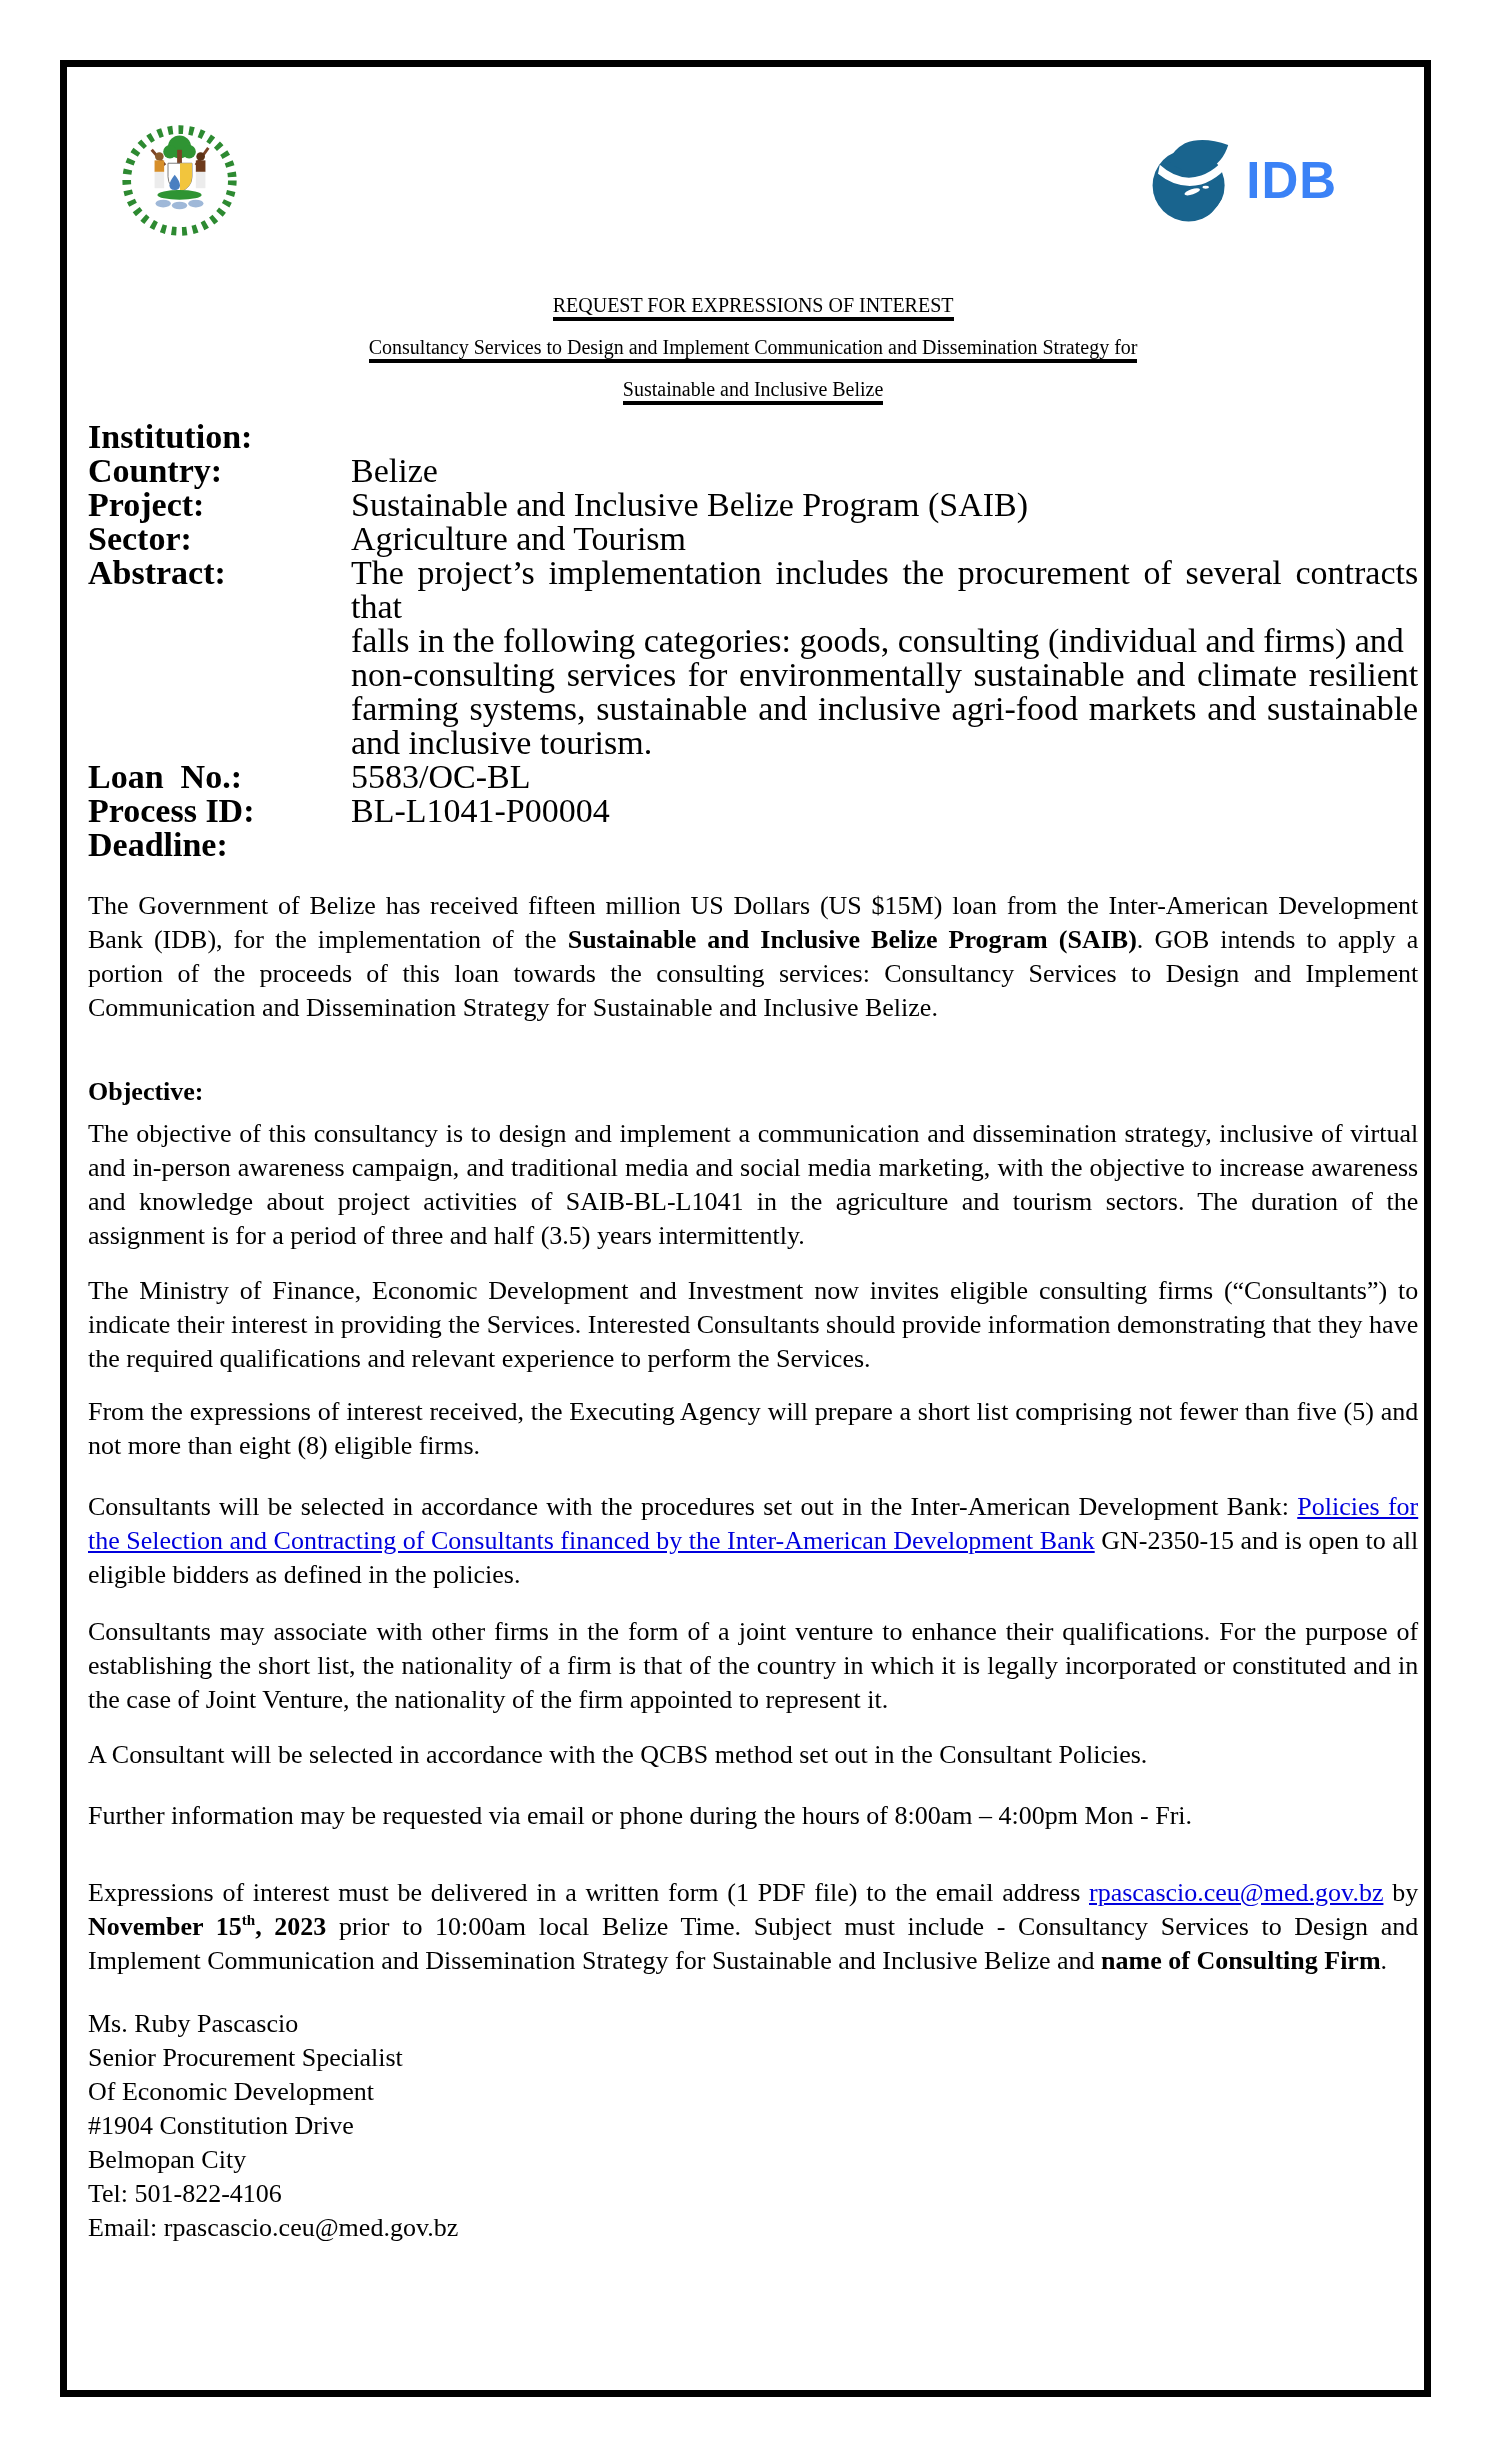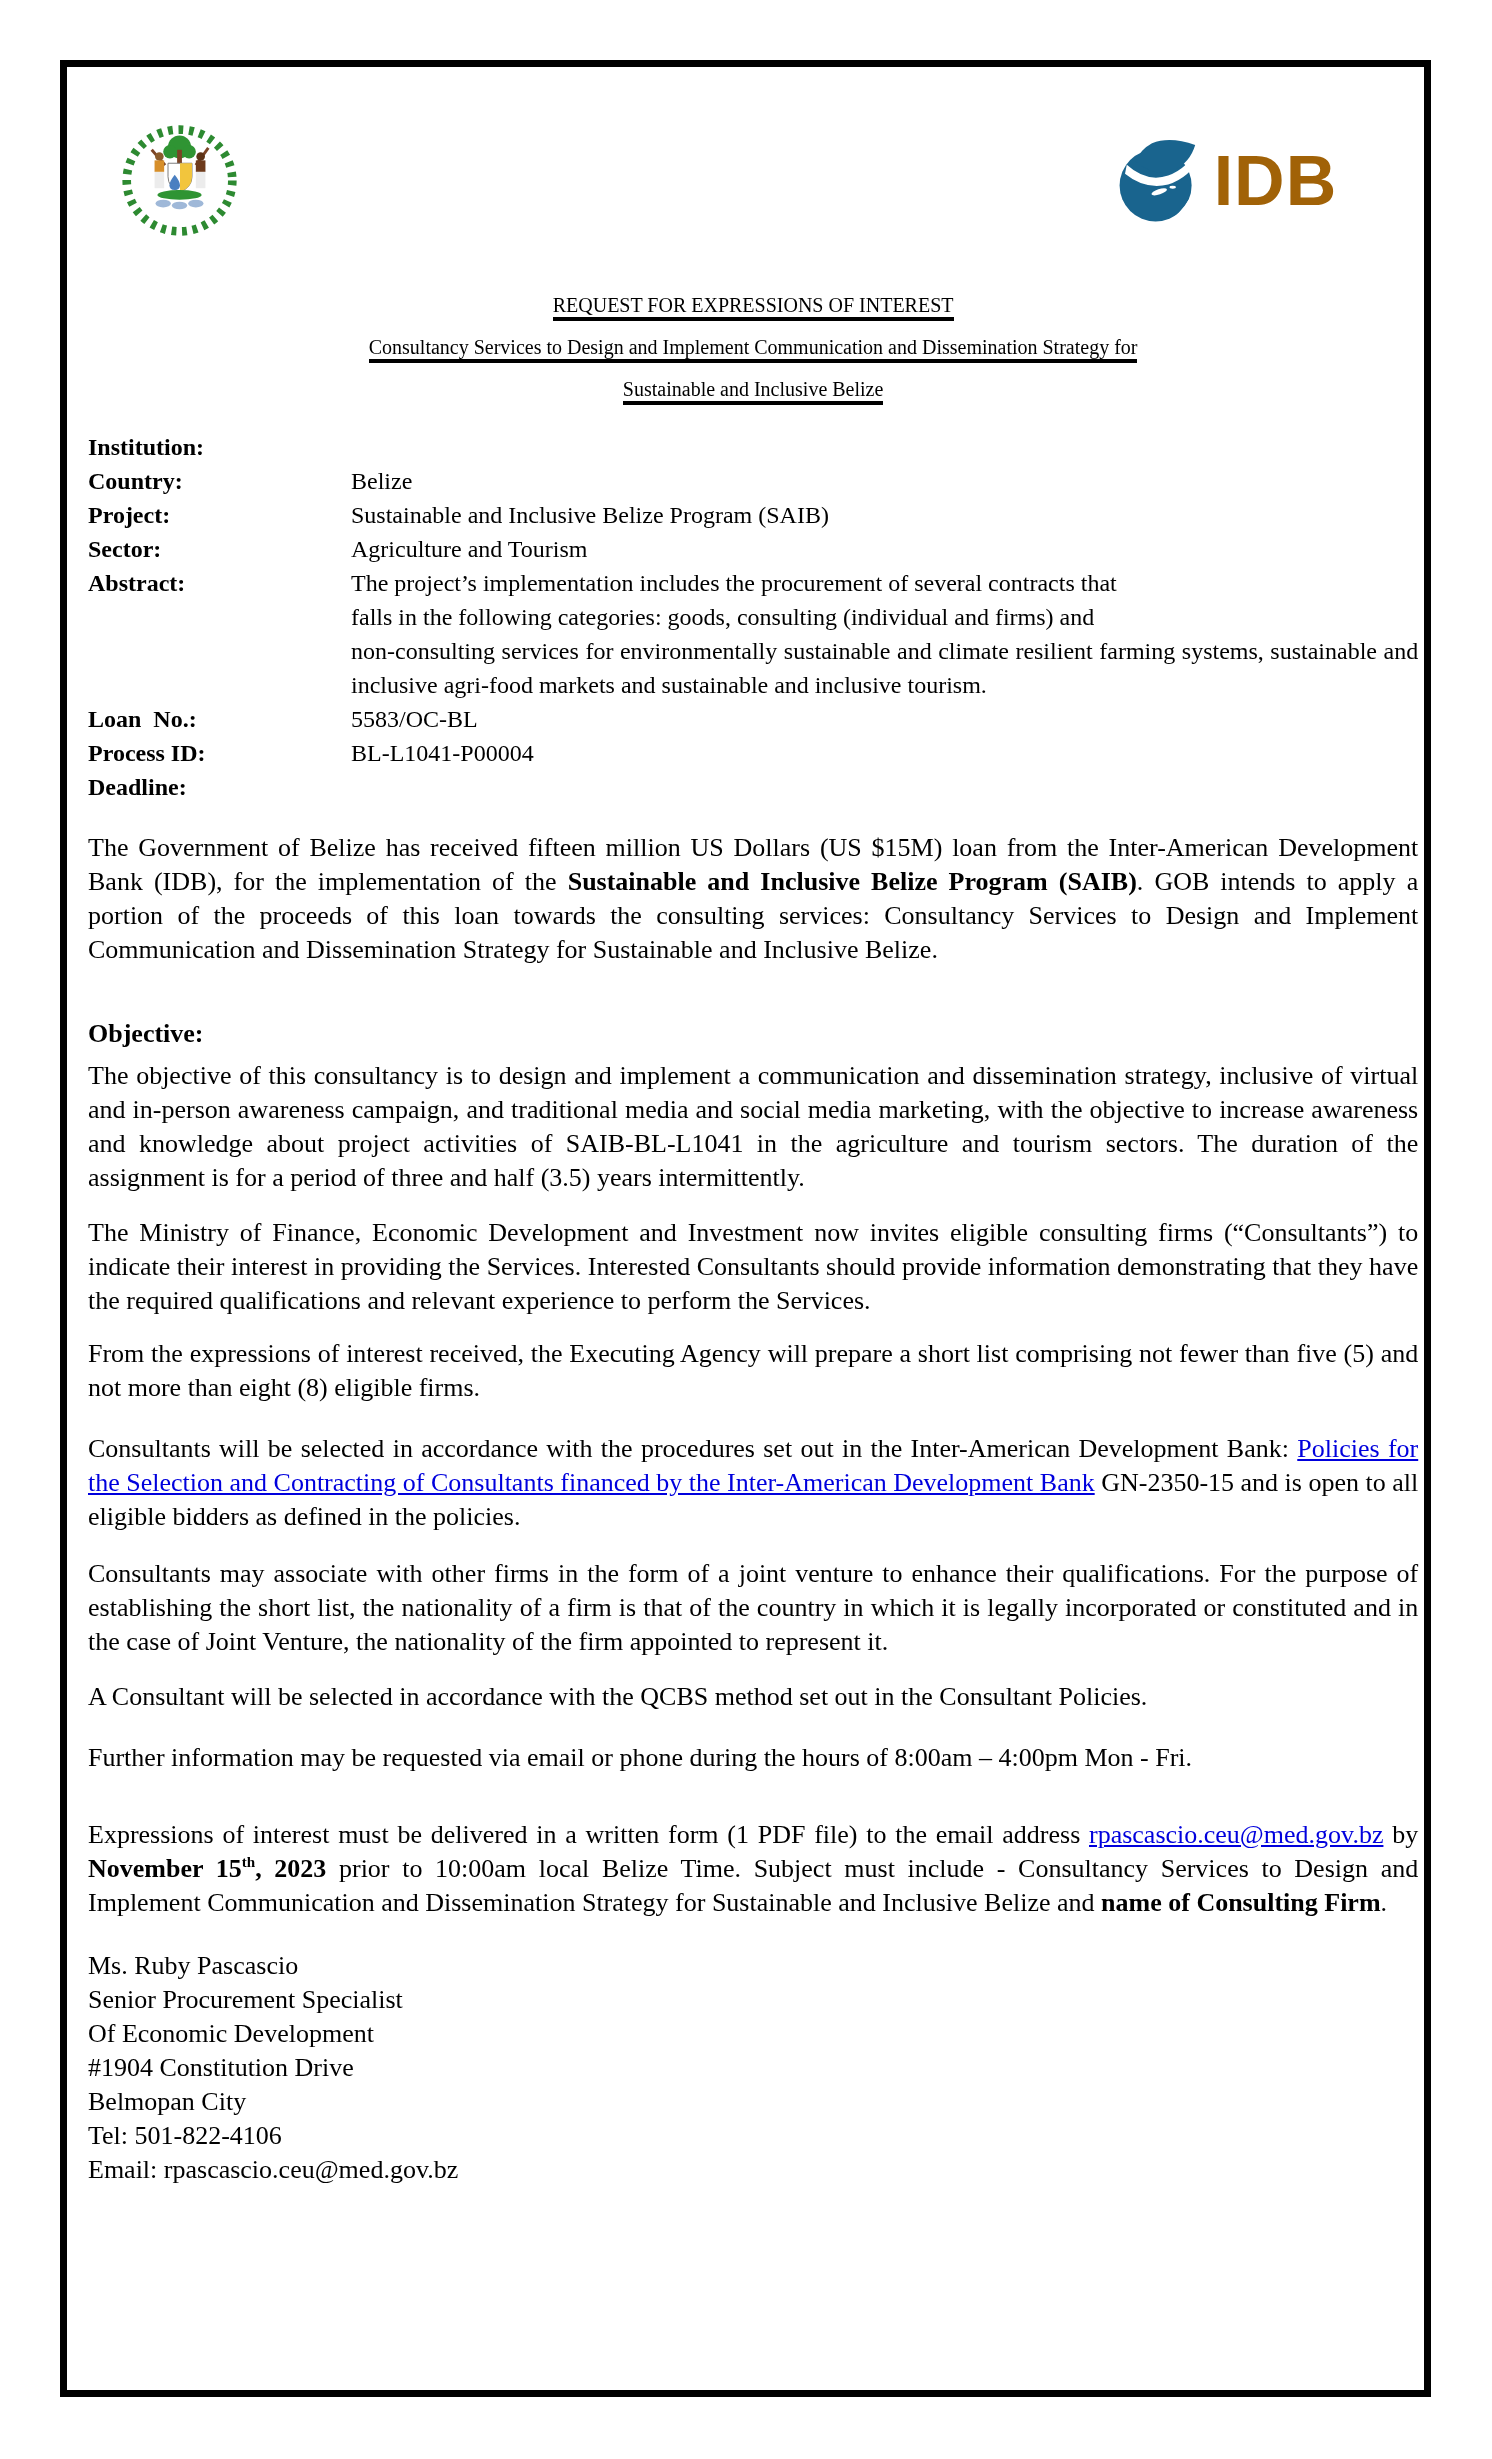--- a/index.html
+++ b/index.html
@@ -14,27 +14,27 @@
   }
   .content{position:absolute;left:0;top:0;right:0;bottom:0;padding:54px 5.8px 0 21px;}
   
   .header{display:flex;justify-content:space-between;align-items:flex-start;height:127px;}
   .coat{width:126px;height:120px;margin-left:29px;}
   .coat svg{width:100%;height:100%;}
   .idb{display:flex;align-items:center;gap:7.7px;margin-right:81px;margin-top:15.4px;}
   .idb-icon svg{width:90px;height:90px;display:block;}
   .idb-text{
     font-family:"Liberation Sans","DejaVu Sans",sans-serif;font-weight:bold;
-    font-size:70px;color:#a16207;letter-spacing:1px;line-height:90px;
+    font-size:51px;color:#3b82f6;letter-spacing:1px;line-height:90px;
   }
   
   .title{text-align:center;margin-top:36px;font-weight:normal;font-size:20px;line-height:42px;}
   .title .u{border-bottom:4.8px solid #000;padding-bottom:1px;}
   
-  .info{margin-top:20px;font-size:24px;line-height:34px;}
+  .info{margin-top:10px;font-size:34px;line-height:34px;}
   .info-row{display:grid;grid-template-columns:263px 1fr;}
   .info-label{font-weight:bold;white-space:pre;}
   .info-value{}
   .info-value.pre{white-space:pre-line;text-align:justify;}
   
   .para{font-size:26px;line-height:34px;text-align:justify;}
   .heading{font-weight:bold;text-align:left;}
   .b{font-weight:bold;}
   .sup{font-size:0.58em;vertical-align:super;line-height:0;}
   a.doclink{color:#0000dd;text-decoration:underline;cursor:pointer;}

